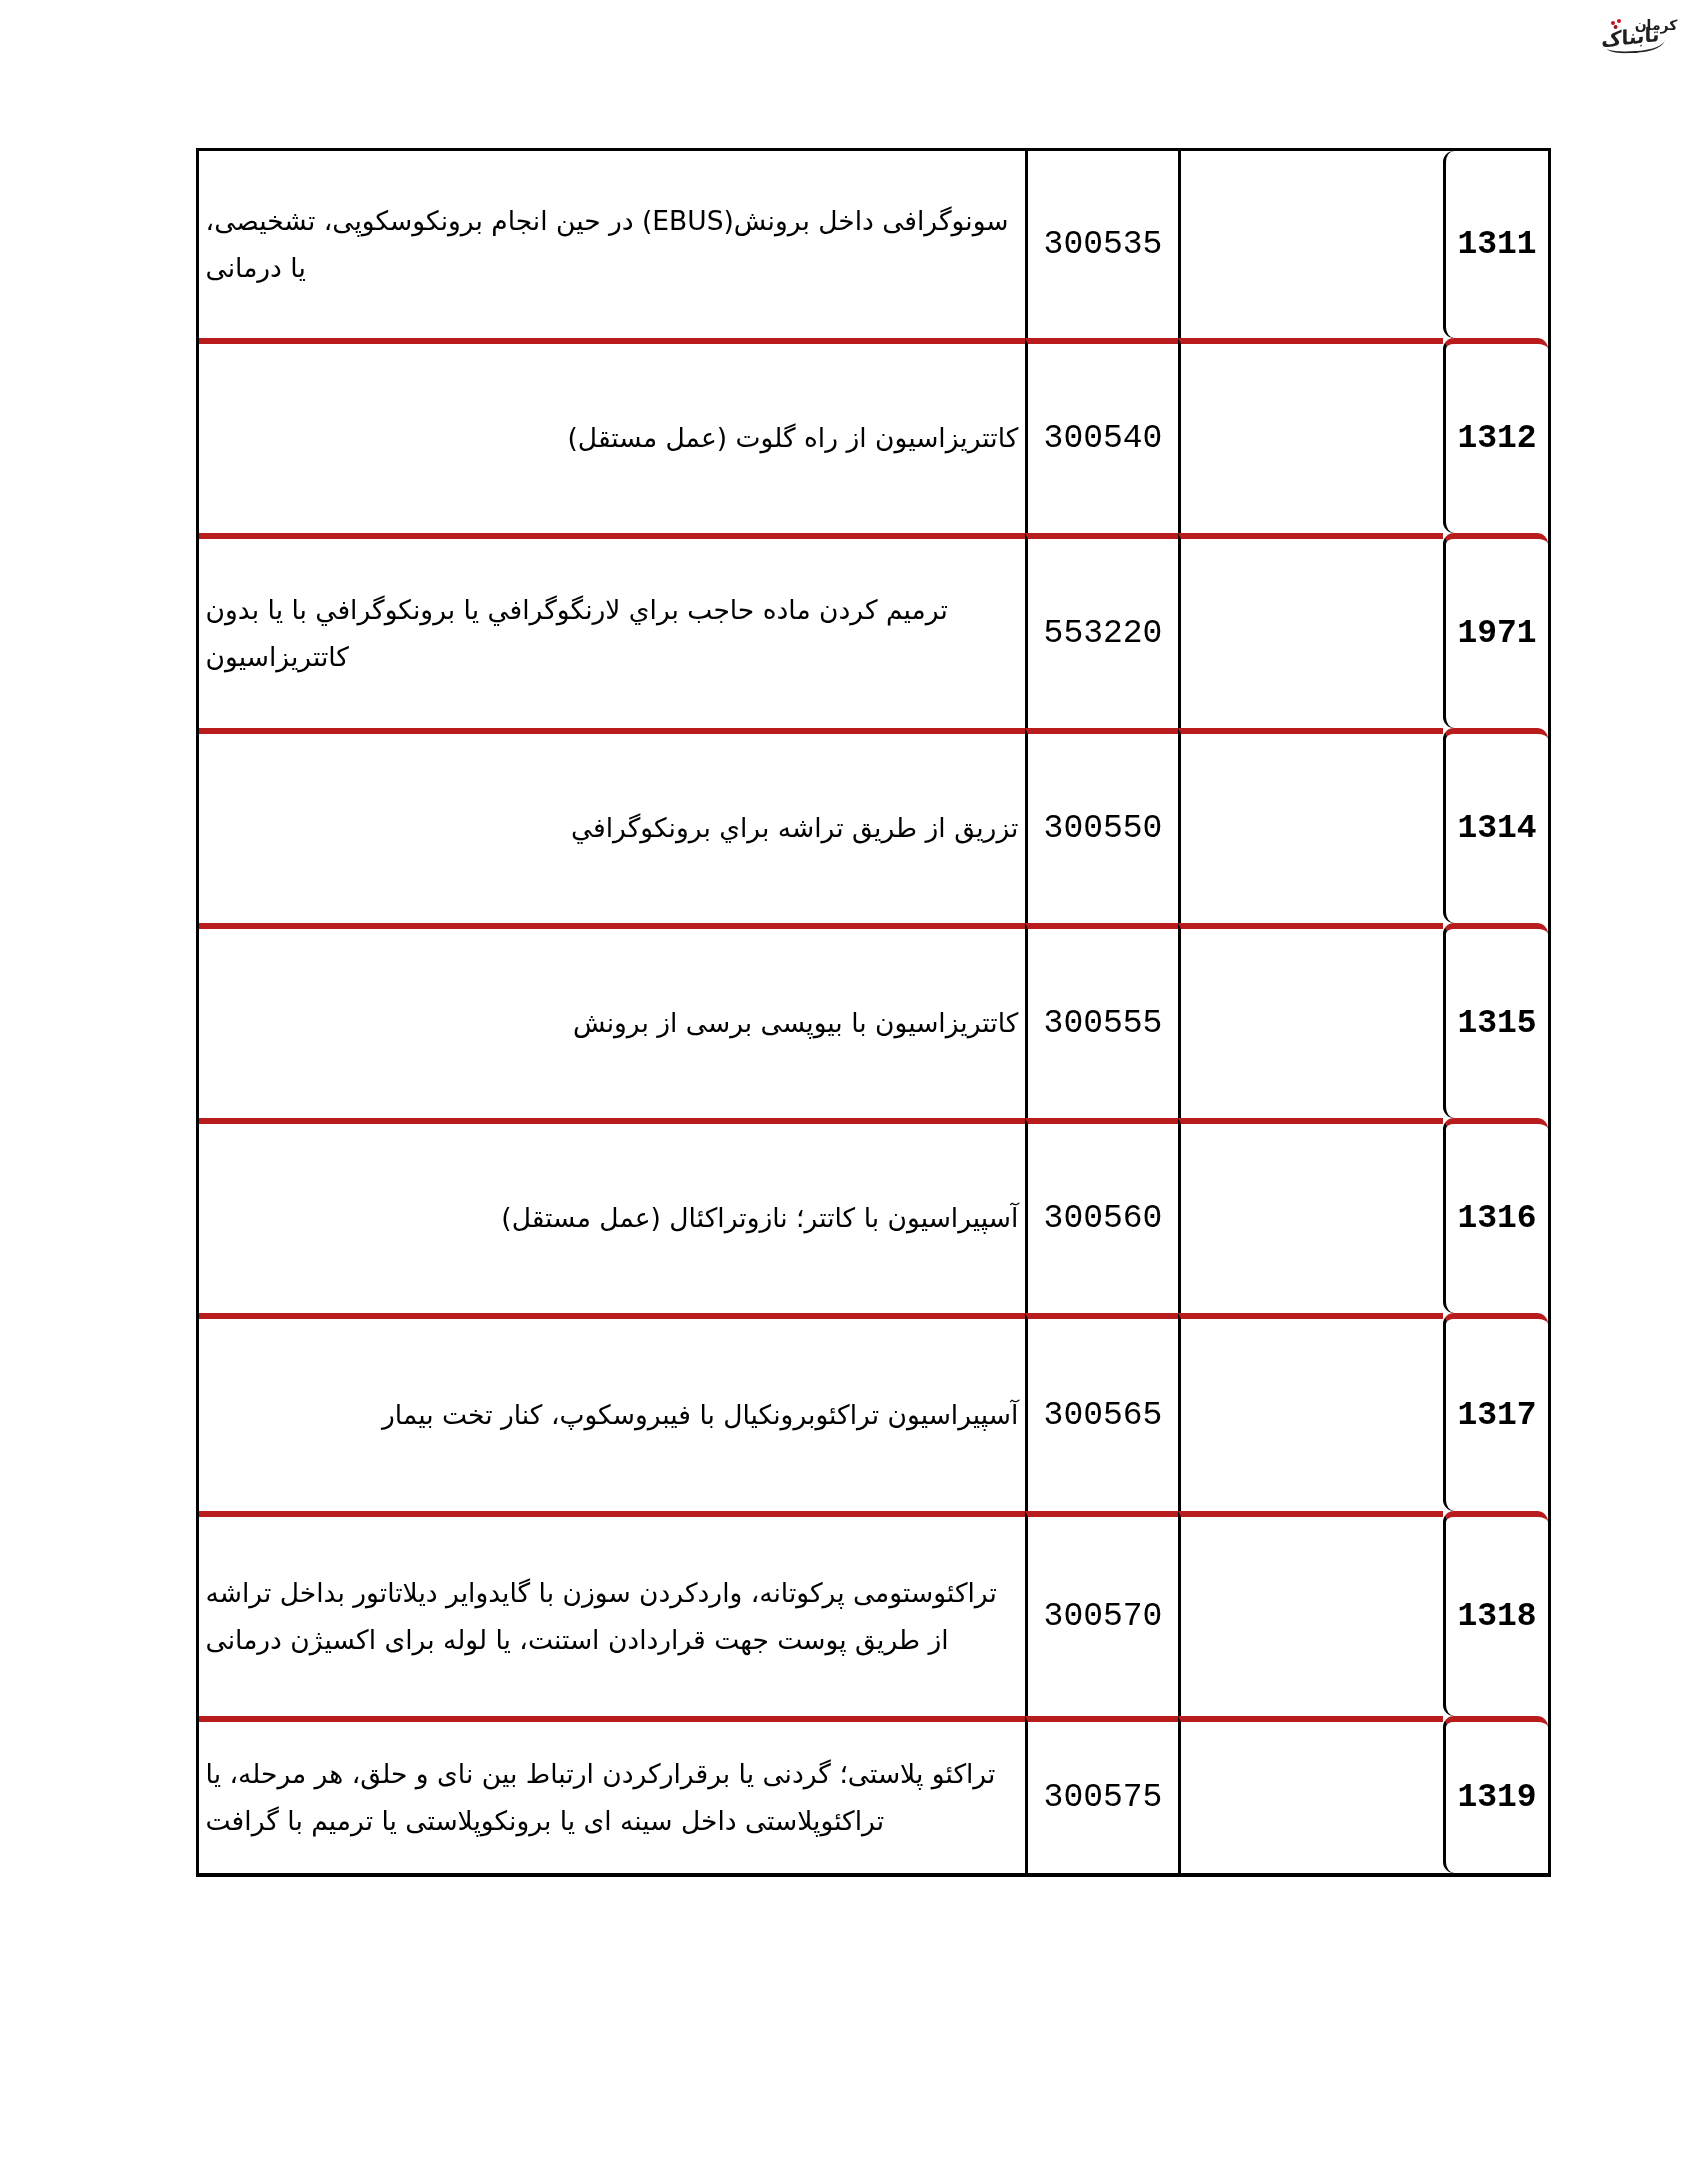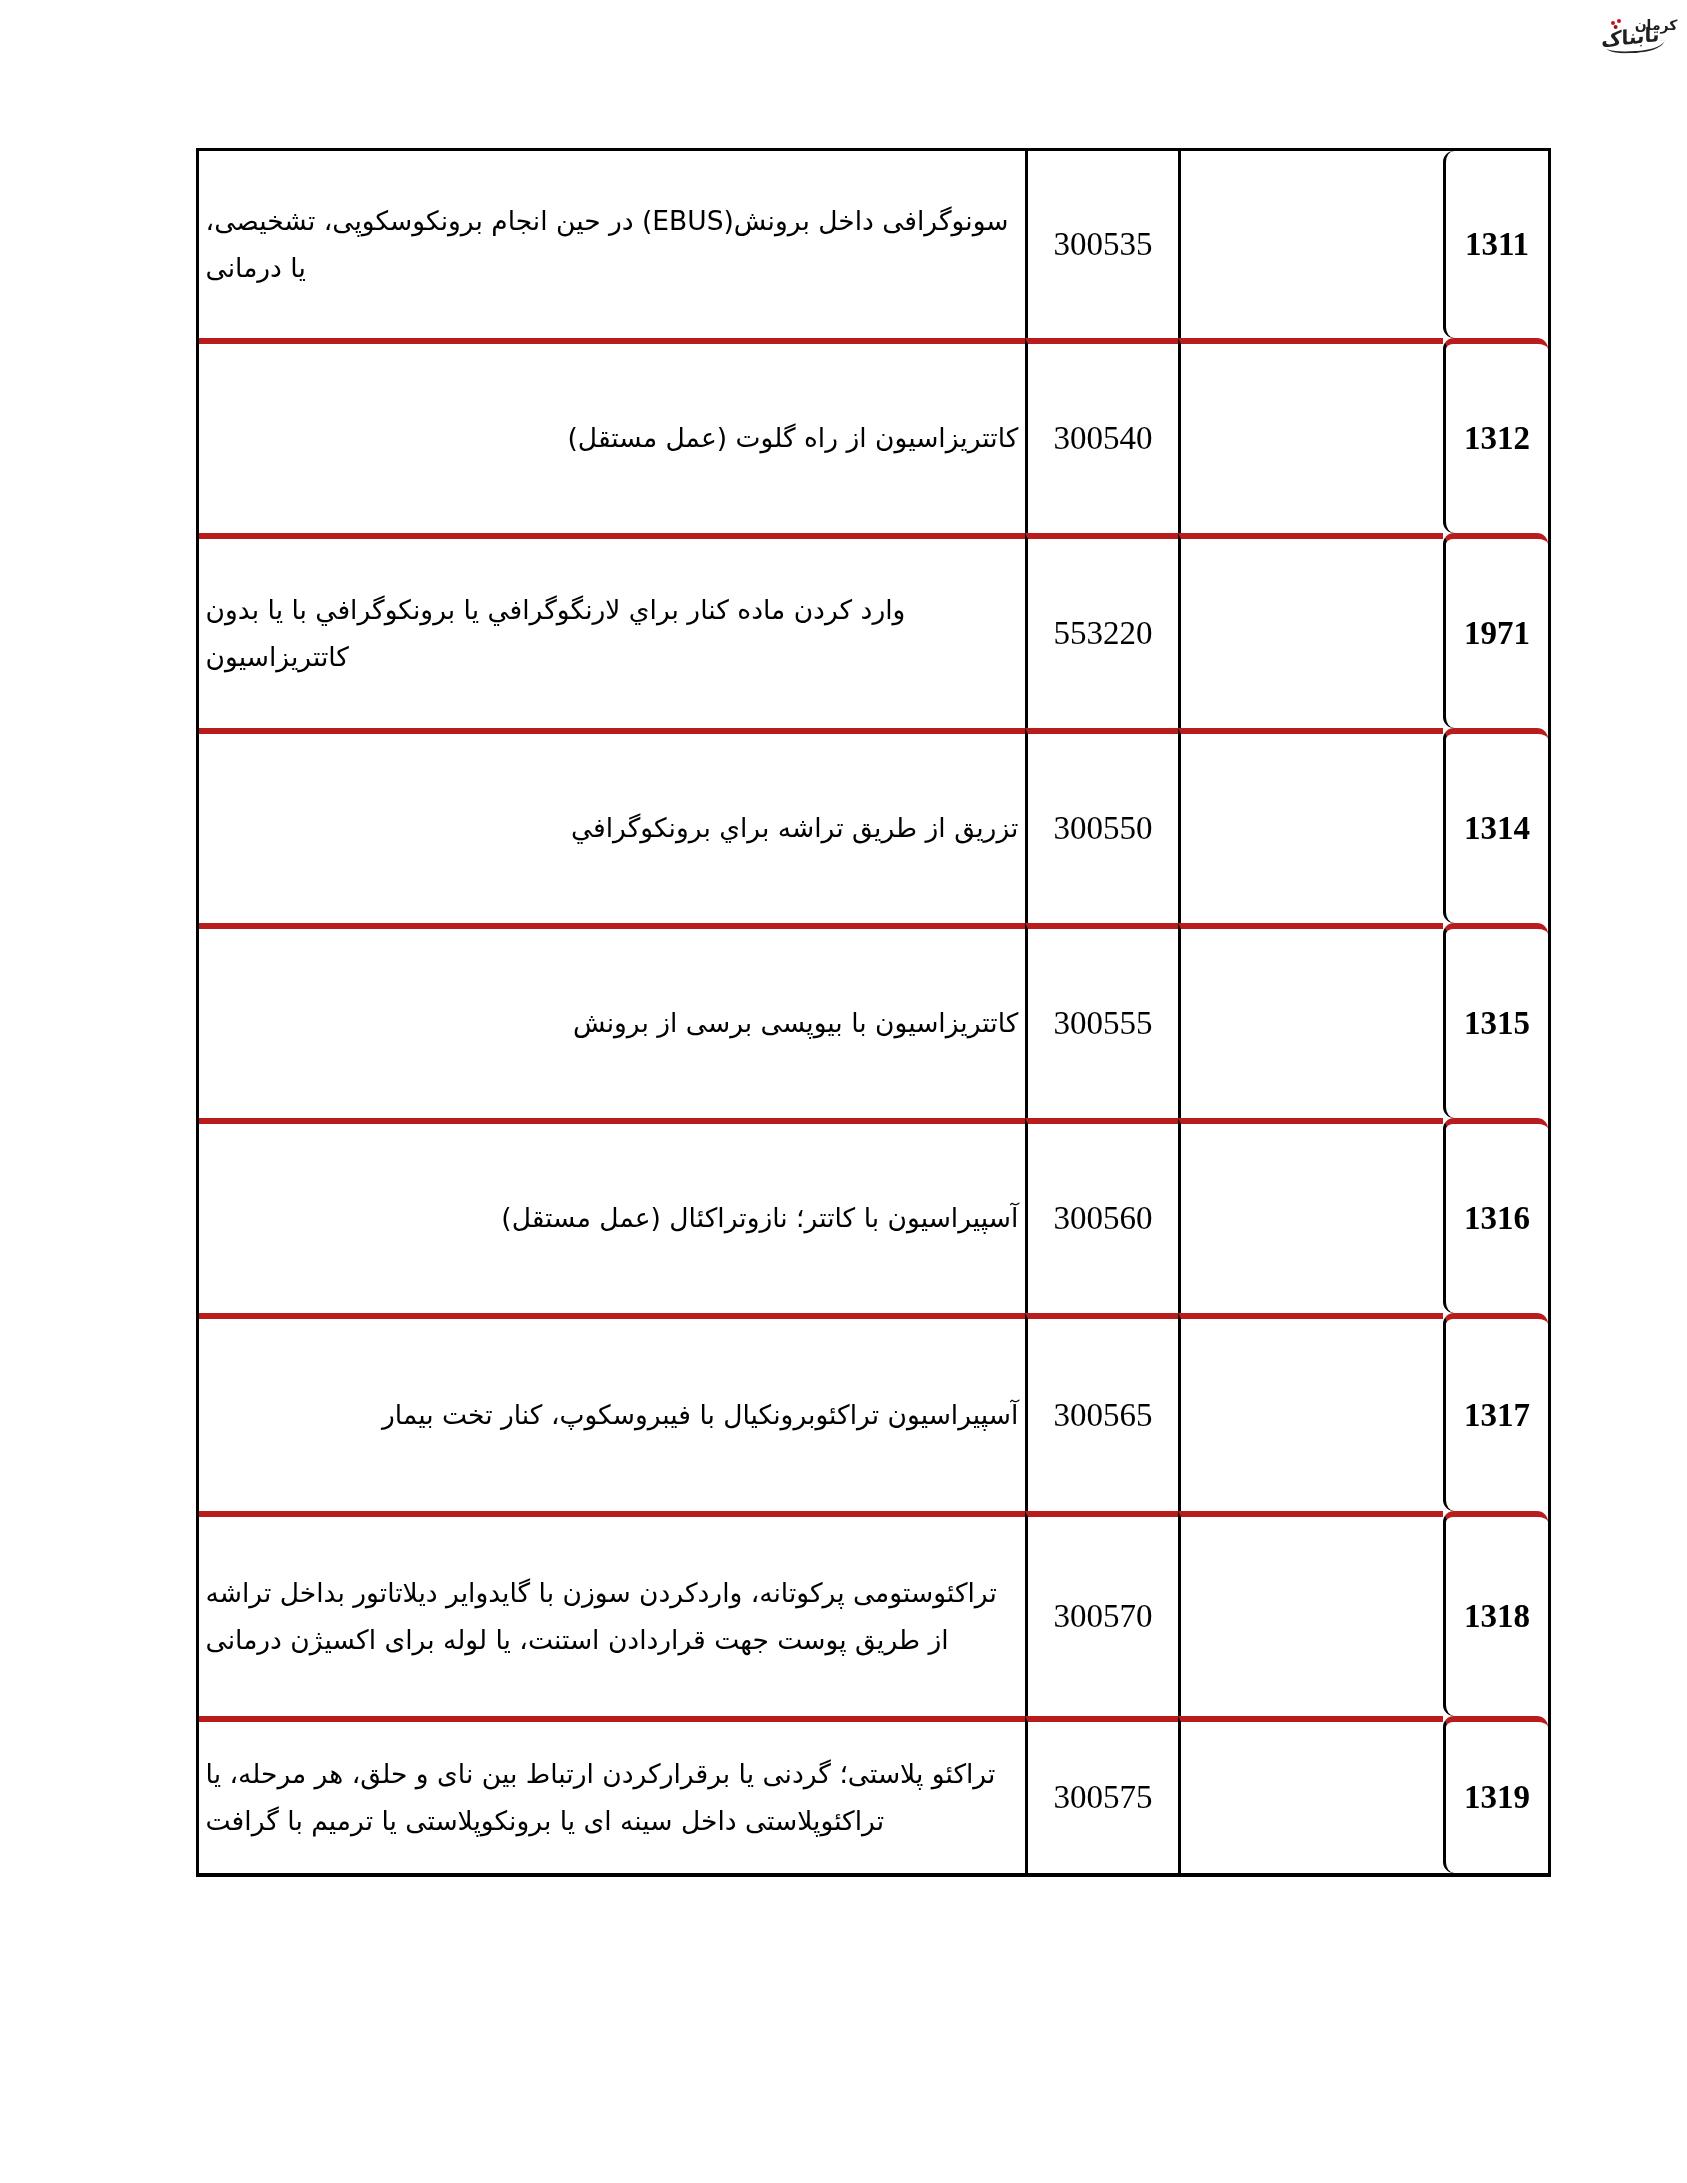--- a/index.html
+++ b/index.html
@@ -91,21 +91,21 @@
     text-align: left;
     justify-content: flex-start; 
     padding: 4px 6.6px;
     font-family: "DejaVu Sans", sans-serif;
     font-size: 26.5px;
     line-height: 1.75;
     color: #000;
   }
   .cell.code, .cell.num {
     justify-content: center;
-    font-family: Liberation Serif, serif;
+    font-family: Liberation Mono, monospace;
     font-size: 33px;
     color: #000;
   }
   .cell.num { font-weight: bold; border-radius: 11px; }
 </style>
 </head>
 <body>
 
 <div class="page">
 
@@ -125,21 +125,21 @@
   </div>
 
   <div class="row">
     <div class="cell desc" dir="rtl" lang="fa">کاتتریزاسیون از راه گلوت (عمل مستقل)</div>
     <div class="cell code">300540</div>
     <div class="cell empty"></div>
     <div class="cell num">1312</div>
   </div>
 
   <div class="row">
-    <div class="cell desc" dir="rtl" lang="fa">وارد كردن ماده کنار براي لارنگوگرافي يا برونكوگرافي با يا بدون كاتتريزاسيون</div>
+    <div class="cell desc" dir="rtl" lang="fa">ترمیم كردن ماده حاجب براي لارنگوگرافي يا برونكوگرافي با يا بدون كاتتريزاسيون</div>
     <div class="cell code">553220</div>
     <div class="cell empty"></div>
     <div class="cell num">1971</div>
   </div>
 
   <div class="row">
     <div class="cell desc" dir="rtl" lang="fa">تزريق از طريق تراشه براي برونكوگرافي</div>
     <div class="cell code">300550</div>
     <div class="cell empty"></div>
     <div class="cell num">1314</div>

